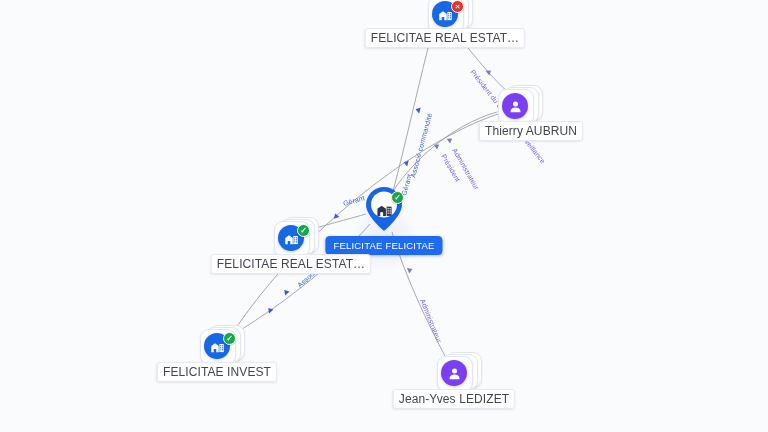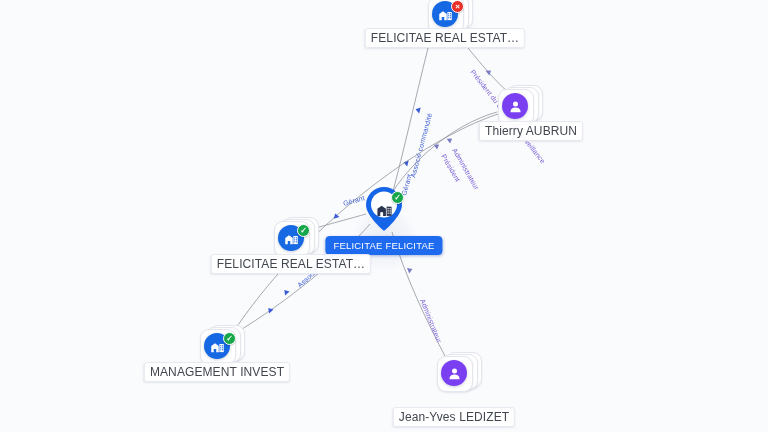--- a/index.html
+++ b/index.html
@@ -273,31 +273,31 @@
             <rect x="19.2" y="10" width="1.7" height="1.7" fill="#1668e3"></rect>
             <rect x="16.3" y="13.2" width="1.7" height="1.7" fill="#1668e3"></rect>
             <rect x="19.2" y="13.2" width="1.7" height="1.7" fill="#1668e3"></rect>
             <rect x="16.3" y="16.4" width="1.7" height="1.7" fill="#1668e3"></rect>
             <rect x="19.2" y="16.4" width="1.7" height="1.7" fill="#1668e3"></rect>
           </svg>
         </div>
         <div class="badge ok">
           <span>✓</span>
         </div>
-        <div class="node-label" style="left: 0px; top: 16px;">MANAGEMENT INVEST</div>
+        <div class="node-label" style="left: 0px; top: 16px;">FELICITAE INVEST</div>
       </div>
       <div class="node" style="left: 454px; top: 373px;">
         <div class="stack">
           <i class="s3"></i>
           <i class="s2"></i>
           <i class="s1"></i>
         </div>
         <div class="disc person">
           <svg width="15" height="15" viewBox="0 0 24 24" aria-hidden="true">
             <circle cx="12" cy="8" r="4" fill="#ffffff"></circle>
             <path fill="#ffffff" d="M4 20c0-4.2 3.6-6.4 8-6.4s8 2.2 8 6.4v1H4v-1z"></path>
           </svg>
         </div>
-        <div class="node-label" style="left: 0px; top: 34px;">Jean-Yves LEDIZET</div>
+        <div class="node-label" style="left: 0px; top: 16px;">Jean-Yves LEDIZET</div>
       </div>
     </div>
 
 </div>
 
 </body></html>

